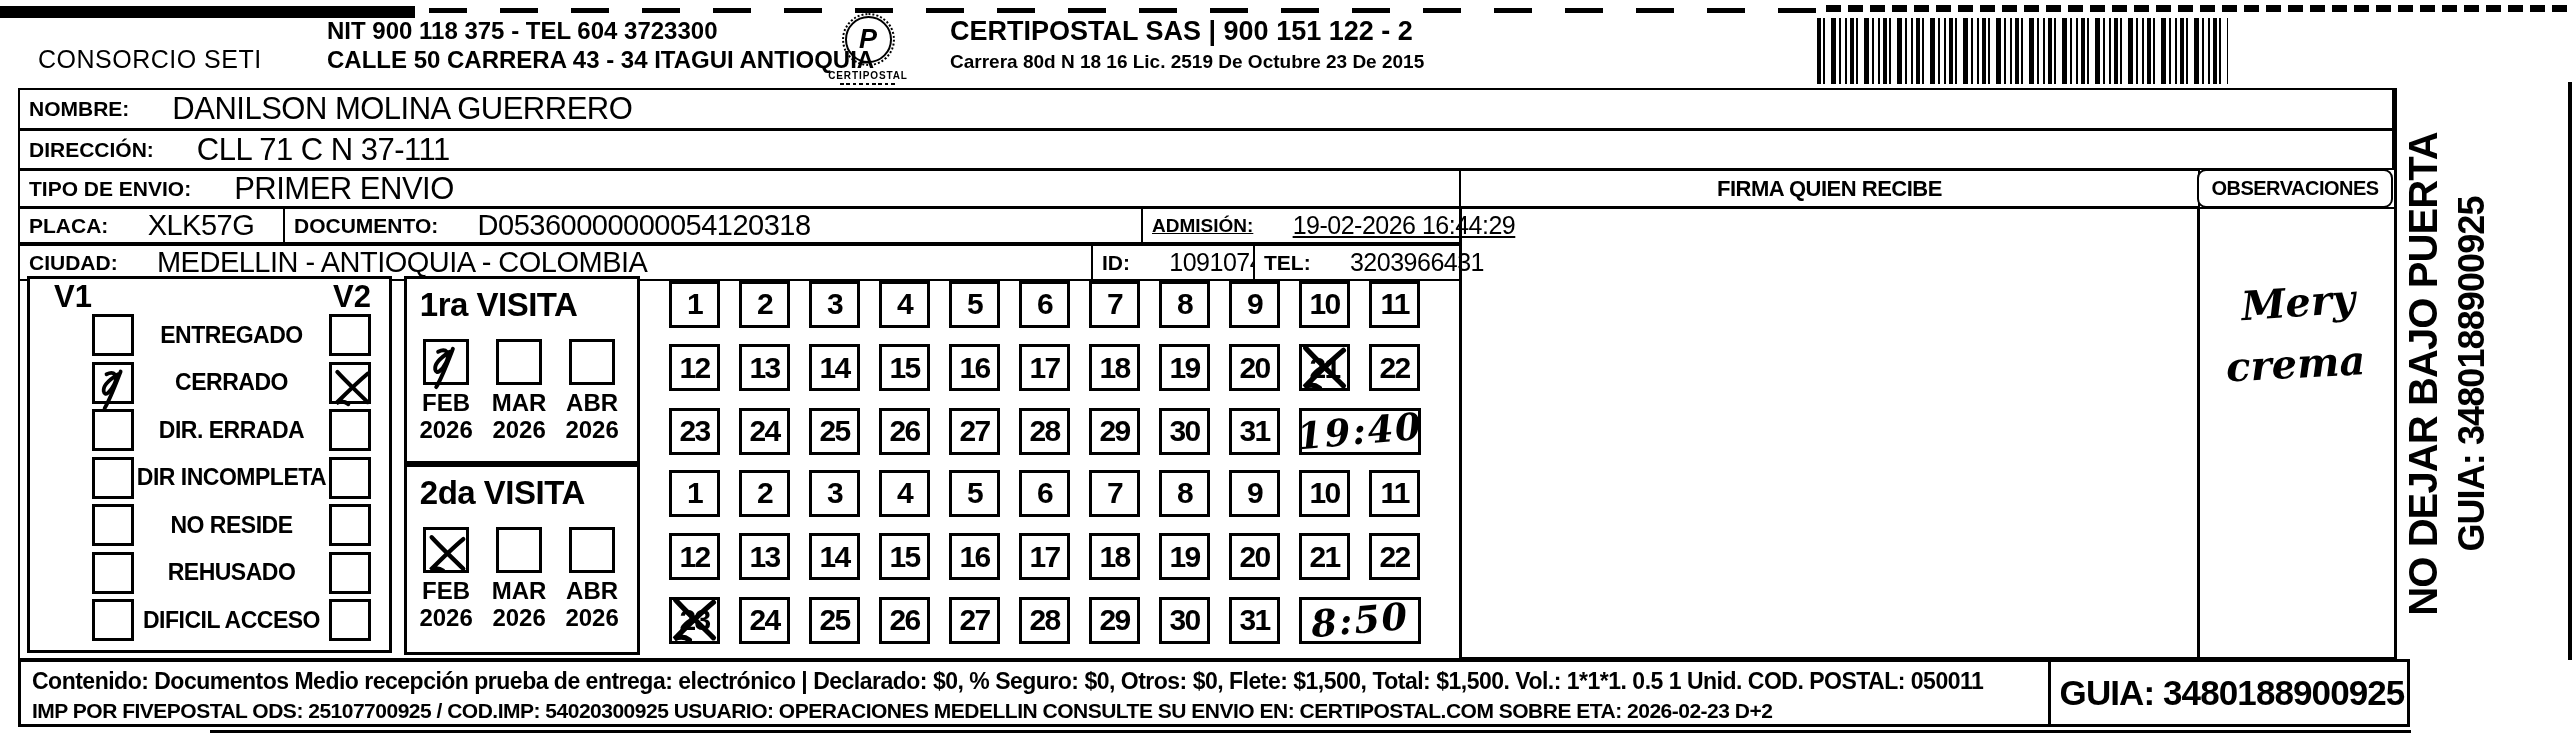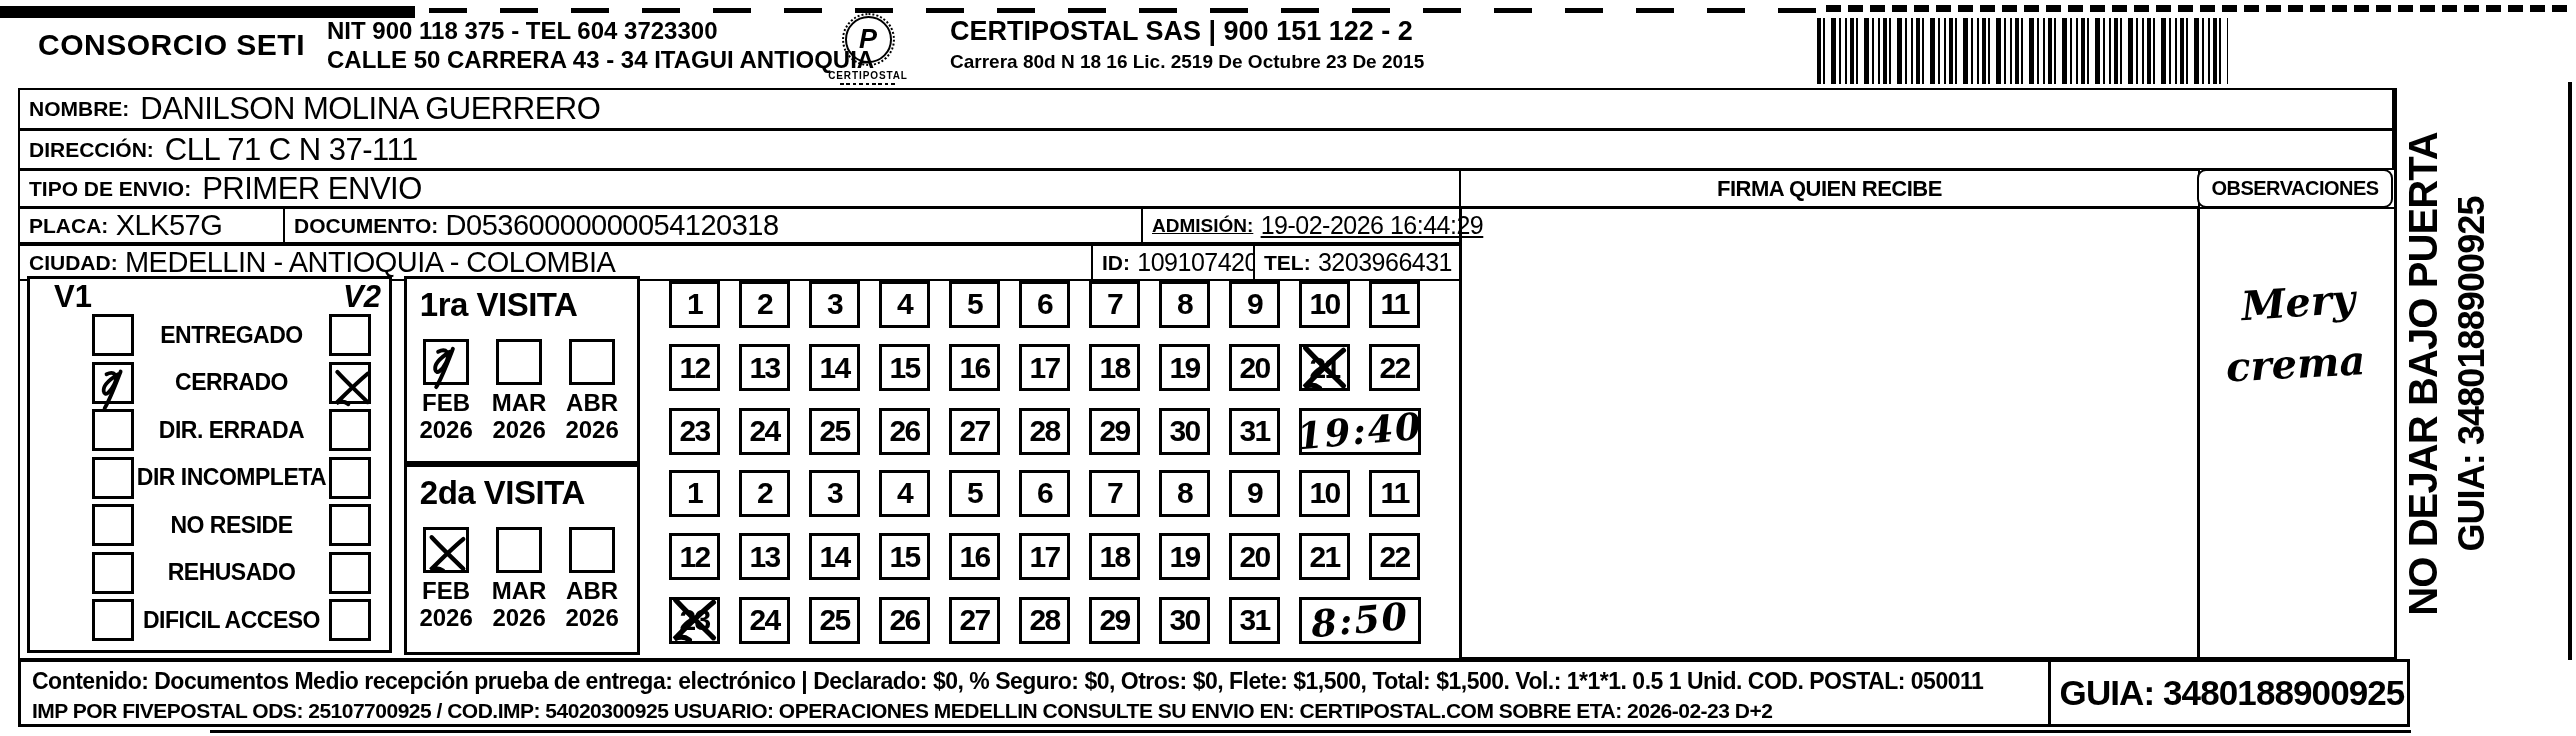--- a/index.html
+++ b/index.html
@@ -8,52 +8,52 @@
   .sheet { position:relative; width:2576px; height:736px; background:#fff; overflow:hidden; }
 
   
   .art { position:absolute; background:#000; }
   .dash1 { position:absolute; left:429px; top:8.2px; width:1388px; height:4.6px;
            background:repeating-linear-gradient(90deg,#000 0 38px,transparent 38px 71px); }
   .dash2 { position:absolute; left:1826px; top:4.6px; width:747px; height:7.3px;
            background:repeating-linear-gradient(90deg,#000 0 14.6px,transparent 14.6px 22px); }
 
   
-  .company { position:absolute; left:38px; top:28px; font-size:30px; font-weight:bold; letter-spacing:0.5px; }
+  .company { position:absolute; left:38px; top:45px; font-size:25px; font-weight:normal; letter-spacing:0.5px; }
   .hdr-block { position:absolute; left:327px; top:16.4px; font-size:24px; font-weight:bold; line-height:29px; white-space:nowrap; }
   .logo { position:absolute; left:824px; top:16.4px; width:88px; text-align:center; }
   .logo-circle { width:47px; height:47px; margin:0 auto; border:2.7px solid #000; outline:2.7px dotted #000; outline-offset:1.8px;
                  border-radius:50%; display:flex; align-items:center; justify-content:center;
                  font-size:27px; font-weight:bold; font-style:italic; }
   .logo-text { font-size:10px; font-weight:bold; letter-spacing:0.9px; margin-top:6.4px; }
   .logo-line { width:57px; height:2.7px; margin:1.8px auto 0; background:repeating-linear-gradient(90deg,#000 0 3.7px,transparent 3.7px 6.4px); }
   .prov-title { position:absolute; left:950px; top:16.4px; font-size:27px; font-weight:bold; white-space:nowrap; }
   .prov-sub { position:absolute; left:950px; top:51px; font-size:19px; font-weight:bold; white-space:nowrap; }
   .barcode { position:absolute; left:1817px; top:18px; width:411px; height:66px;
              background:repeating-linear-gradient(90deg,#000 0 3.7px,#fff 3.7px 6.4px,#000 6.4px 8.2px,#fff 8.2px 13.7px,#000 13.7px 19px,#fff 19px 22px,#000 22px 24px,#fff 24px 28px,#000 28px 30px,#fff 30px 33px); }
 
   
-  .cell { position:absolute; border:2.7px solid #000; background:#fff; display:flex; align-items:center; padding:0 9px; white-space:nowrap; overflow:visible; }
+  .cell { position:absolute; border:2.7px solid #000; background:#fff; display:flex; align-items:center; padding:0 9px; white-space:nowrap; overflow:visible;gap:32px; }
   .lbl { font-size:21px; font-weight:bold; }
   .val { font-size:31px; margin-left:11px; letter-spacing:-0.5px; }
   .val-sm { font-size:25px; margin-left:7.3px; letter-spacing:-0.5px; }
   .hdr-cell { justify-content:center; font-size:22px; font-weight:bold; letter-spacing:-0.5px; }
 
   
   .body-outline { position:absolute; left:18px; top:279px; width:1444px; height:381px; border:2.7px solid #000; }
   .firma-body { position:absolute; left:1459px; top:207px; width:741px; height:452px; border:2.7px solid #000; }
   .obs-body { position:absolute; left:2197px; top:207px; width:200px; height:452px; border:2.7px solid #000; padding:68px 0 0 27px; }
   .hw { font-family:"DejaVu Serif", serif; font-style:italic; font-weight:bold; }
   .obs-line1 { font-size:40px; transform:rotate(-4deg); margin-left:14.6px; }
   .obs-line2 { font-size:40px; transform:rotate(-3deg); margin-top:14.6px; }
 
   
   .status-panel { position:absolute; left:27px; top:276px; width:365px; height:377px; border:3.7px solid #000; background:#fff; }
   .v-title { position:absolute; top:0px; font-size:31px; font-weight:bold; }
-  .v1-title { left:24px; } .v2-title { right:8px;font-style:italic; }
+  .v1-title { left:24px; } .v2-title { right:18px; }
   .st-rows { position:absolute; top:35px; left:0; width:100%;padding-left:44px; }
   .st-row { display:flex; align-items:center; height:42px; margin-bottom:5.5px; padding:0 18px; }
   .st-label { flex:1; text-align:center; font-size:23px; font-weight:bold; letter-spacing:-0.5px; }
   .cb { width:42px; height:42px; border:3.7px solid #000; position:relative; flex:0 0 auto; background:#fff; overflow:visible; }
   .cb svg { position:absolute; left:-1.8px; top:-1.8px; width:44px; height:49px; }
 
   
   .visit-box { position:absolute; left:404px; width:236px; border:3.7px solid #000; background:#fff; }
   .vb1 { top:276px; height:188px; } .vb2 { top:464px; height:191px; }
   .visit-title { font-size:33px; font-weight:bold; padding:7.3px 0 0 12.8px; letter-spacing:-0.5px; }

